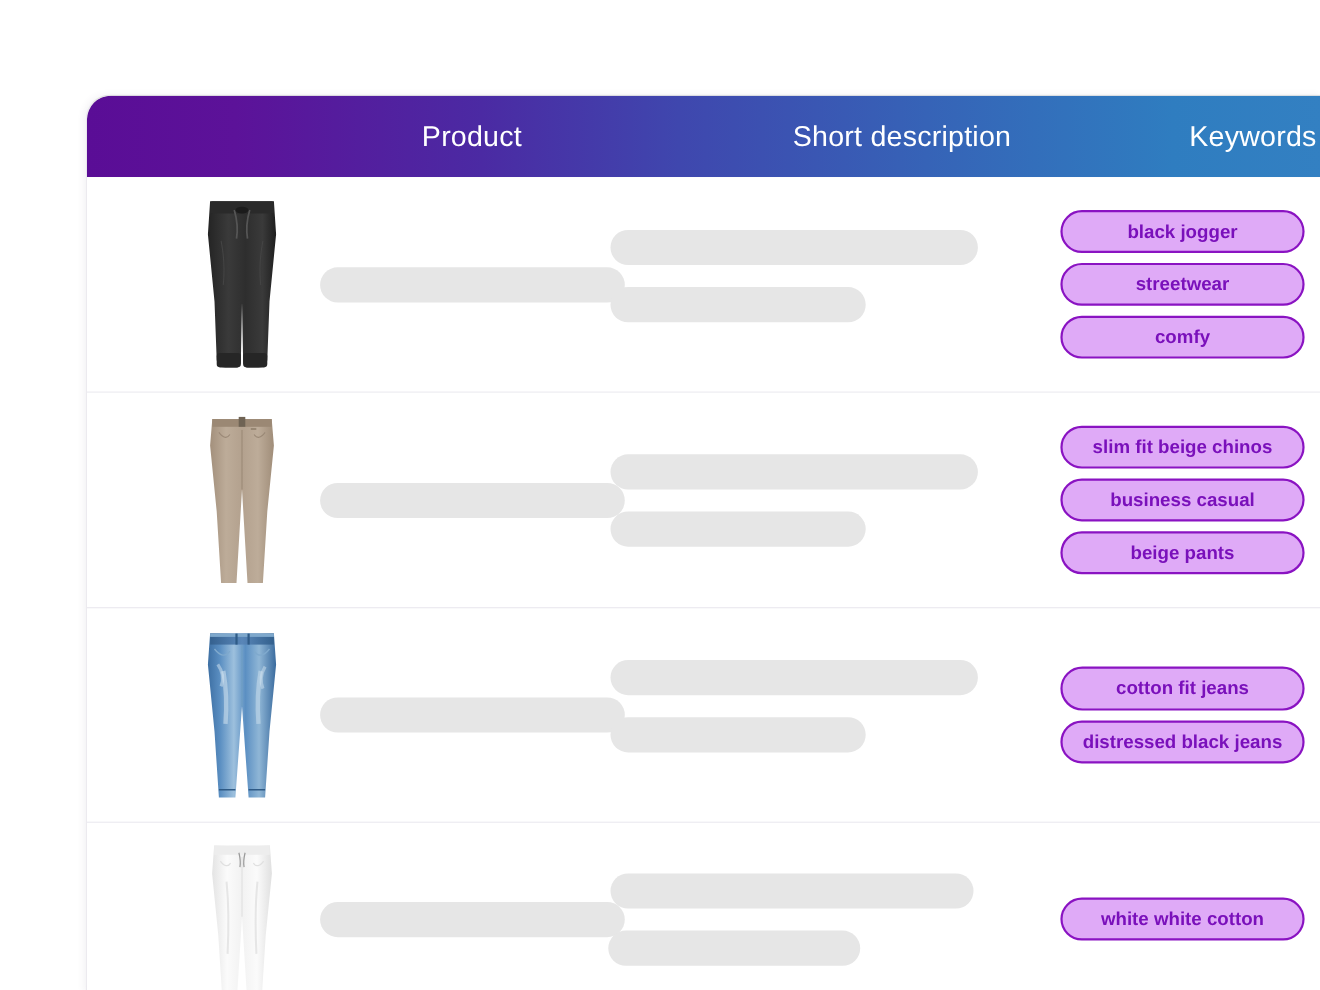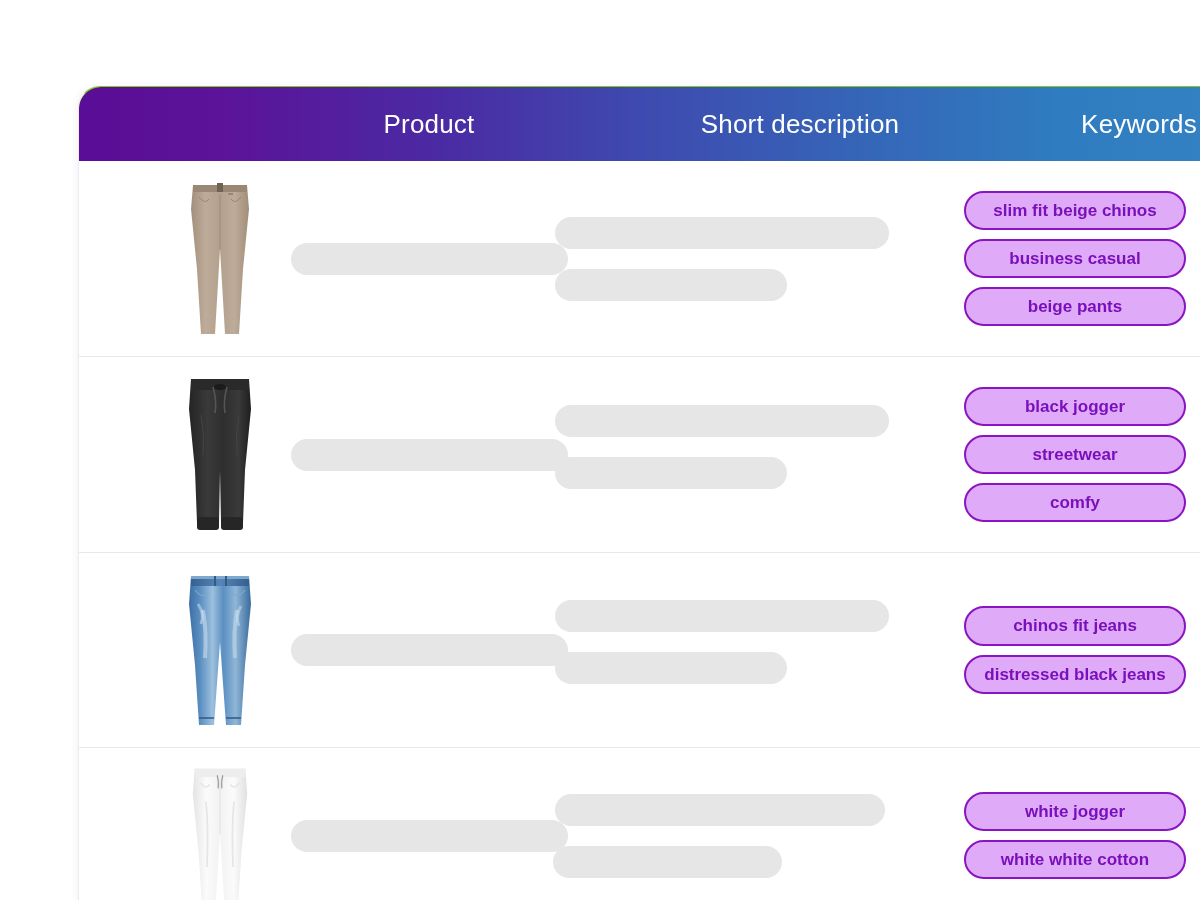--- a/index.html
+++ b/index.html
@@ -19,21 +19,21 @@
     background: #ffffff;
   }
 
   
   .card {
     position: absolute;
     left: 78px;
     top: 86px;
     width: 1122px;
     height: 814px;
-    background: #84cc16;
+    background: #e5e5e5;
     border-top-left-radius: 22px;
     border-left: 1px solid #eceaf0;
     border-top: 1px solid transparent;
     box-shadow: -2px 0 6px rgba(80, 60, 110, 0.06);
     overflow: hidden;
   }
 
   
   .table-header {
     position: relative;
@@ -54,21 +54,21 @@
     height: 74px;
     line-height: 74px;
     color: #ffffff;
     font-size: 26px;
     font-weight: 400;
     text-align: center;
     letter-spacing: 0.2px;
     white-space: nowrap;
   }
   .hcell.col-product { left: 132px; width: 436px; }
-  .hcell.col-desc    { left: 568px; width: 306px; }
+  .hcell.col-desc    { left: 588px; width: 306px; }
   .hcell.col-kw      { left: 874px; width: 372px; }
 
   
   .row {
     position: relative;
     background: #ffffff;
     border-bottom: 1px solid #e9e7ee;
     box-sizing: border-box;
     display: block;
   }
@@ -176,55 +176,20 @@
 <div id="app">
 
   <div class="card">
 
     <div class="table-header">
       <div class="hcell col-product">Product</div>
       <div class="hcell col-desc">Short description</div>
       <div class="hcell col-kw">Keywords</div>
     </div>
 
-    <div class="row row-0">
-      <div class="cell-product">
-        <div class="prod-thumb">
-          <svg viewBox="0 0 78 160" xmlns="http://www.w3.org/2000/svg">
-            <defs>
-              <linearGradient id="beigeG" x1="0" y1="0" x2="1" y2="0">
-                <stop offset="0%" stop-color="#a3907c"></stop>
-                <stop offset="25%" stop-color="#bdac99"></stop>
-                <stop offset="50%" stop-color="#b3a18e"></stop>
-                <stop offset="75%" stop-color="#bdac99"></stop>
-                <stop offset="100%" stop-color="#a08d79"></stop>
-              </linearGradient>
-            </defs>
-            <path d="M12 6 L66 6 L68 30 L62 90 L58 155 L44 155 L39 70 L34 155 L20 155 L16 90 L10 30 Z" fill="url(#beigeG)"></path>
-            <rect x="12" y="6" width="54" height="7" fill="#9b8874"></rect>
-            <rect x="36" y="4" width="6" height="9" fill="#6f6354"></rect>
-            <path d="M39 16 L39 70" stroke="#9c8a77" stroke-width="1" fill="none"></path>
-            <path d="M18 18 Q24 26 28 20" stroke="#9a8876" stroke-width="1" fill="none"></path>
-            <path d="M60 18 Q54 26 50 20" stroke="#9a8876" stroke-width="1" fill="none"></path>
-            <path d="M47 15 L52 15" stroke="#8d7c69" stroke-width="1.4"></path>
-          </svg>
-        </div>
-        <div class="skel skel-prod"></div>
-      </div>
-      <div class="cell-desc">
-        <div class="skel skel-desc-1"></div>
-        <div class="skel skel-desc-2"></div>
-      </div>
-      <div class="cell-keywords">
-        <div class="pill">slim fit beige chinos</div>
-        <div class="pill">business casual</div>
-        <div class="pill">beige pants</div>
-      </div>
-    </div>
-
     <div class="row row-1">
       <div class="cell-product">
         <div class="prod-thumb">
           <svg viewBox="0 0 78 160" xmlns="http://www.w3.org/2000/svg">
             <defs>
               <linearGradient id="blackG" x1="0" y1="0" x2="1" y2="0">
                 <stop offset="0%" stop-color="#242424"></stop>
                 <stop offset="30%" stop-color="#3a3a3a"></stop>
                 <stop offset="55%" stop-color="#2e2e2e"></stop>
                 <stop offset="80%" stop-color="#3a3a3a"></stop>
@@ -245,20 +210,55 @@
         <div class="skel skel-prod"></div>
       </div>
       <div class="cell-desc">
         <div class="skel skel-desc-1"></div>
         <div class="skel skel-desc-2"></div>
       </div>
       <div class="cell-keywords">
         <div class="pill">black jogger</div>
         <div class="pill">streetwear</div>
         <div class="pill">comfy</div>
+      </div>
+    </div>
+
+    <div class="row row-0">
+      <div class="cell-product">
+        <div class="prod-thumb">
+          <svg viewBox="0 0 78 160" xmlns="http://www.w3.org/2000/svg">
+            <defs>
+              <linearGradient id="beigeG" x1="0" y1="0" x2="1" y2="0">
+                <stop offset="0%" stop-color="#a3907c"></stop>
+                <stop offset="25%" stop-color="#bdac99"></stop>
+                <stop offset="50%" stop-color="#b3a18e"></stop>
+                <stop offset="75%" stop-color="#bdac99"></stop>
+                <stop offset="100%" stop-color="#a08d79"></stop>
+              </linearGradient>
+            </defs>
+            <path d="M12 6 L66 6 L68 30 L62 90 L58 155 L44 155 L39 70 L34 155 L20 155 L16 90 L10 30 Z" fill="url(#beigeG)"></path>
+            <rect x="12" y="6" width="54" height="7" fill="#9b8874"></rect>
+            <rect x="36" y="4" width="6" height="9" fill="#6f6354"></rect>
+            <path d="M39 16 L39 70" stroke="#9c8a77" stroke-width="1" fill="none"></path>
+            <path d="M18 18 Q24 26 28 20" stroke="#9a8876" stroke-width="1" fill="none"></path>
+            <path d="M60 18 Q54 26 50 20" stroke="#9a8876" stroke-width="1" fill="none"></path>
+            <path d="M47 15 L52 15" stroke="#8d7c69" stroke-width="1.4"></path>
+          </svg>
+        </div>
+        <div class="skel skel-prod"></div>
+      </div>
+      <div class="cell-desc">
+        <div class="skel skel-desc-1"></div>
+        <div class="skel skel-desc-2"></div>
+      </div>
+      <div class="cell-keywords">
+        <div class="pill">slim fit beige chinos</div>
+        <div class="pill">business casual</div>
+        <div class="pill">beige pants</div>
       </div>
     </div>
 
     <div class="row row-2">
       <div class="cell-product">
         <div class="prod-thumb">
           <svg viewBox="0 0 78 160" xmlns="http://www.w3.org/2000/svg">
             <defs>
               <linearGradient id="denimG" x1="0" y1="0" x2="1" y2="0">
                 <stop offset="0%" stop-color="#3d6fa3"></stop>
@@ -289,21 +289,21 @@
             <path d="M18 148 L33 148 M45 148 L60 148" stroke="#2e5a86" stroke-width="1.4"></path>
           </svg>
         </div>
         <div class="skel skel-prod"></div>
       </div>
       <div class="cell-desc">
         <div class="skel skel-desc-1"></div>
         <div class="skel skel-desc-2"></div>
       </div>
       <div class="cell-keywords">
-        <div class="pill">chinos fit jeans</div>
+        <div class="pill">cotton fit jeans</div>
         <div class="pill">distressed black jeans</div>
       </div>
     </div>
 
     <div class="row row-3">
       <div class="cell-product">
         <div class="prod-thumb">
           <svg viewBox="0 0 78 160" xmlns="http://www.w3.org/2000/svg">
             <defs>
               <linearGradient id="whiteG" x1="0" y1="0" x2="1" y2="0">
@@ -324,19 +324,18 @@
             <path d="M54 40 Q51 70 53 110" stroke="#e6e6e6" stroke-width="2" fill="none"></path>
           </svg>
         </div>
         <div class="skel skel-prod"></div>
       </div>
       <div class="cell-desc">
         <div class="skel skel-desc-1"></div>
         <div class="skel skel-desc-2"></div>
       </div>
       <div class="cell-keywords">
-        <div class="pill">white jogger</div>
         <div class="pill">white white cotton</div>
       </div>
     </div>
 
   </div>
 </div>
 
 </body></html>

